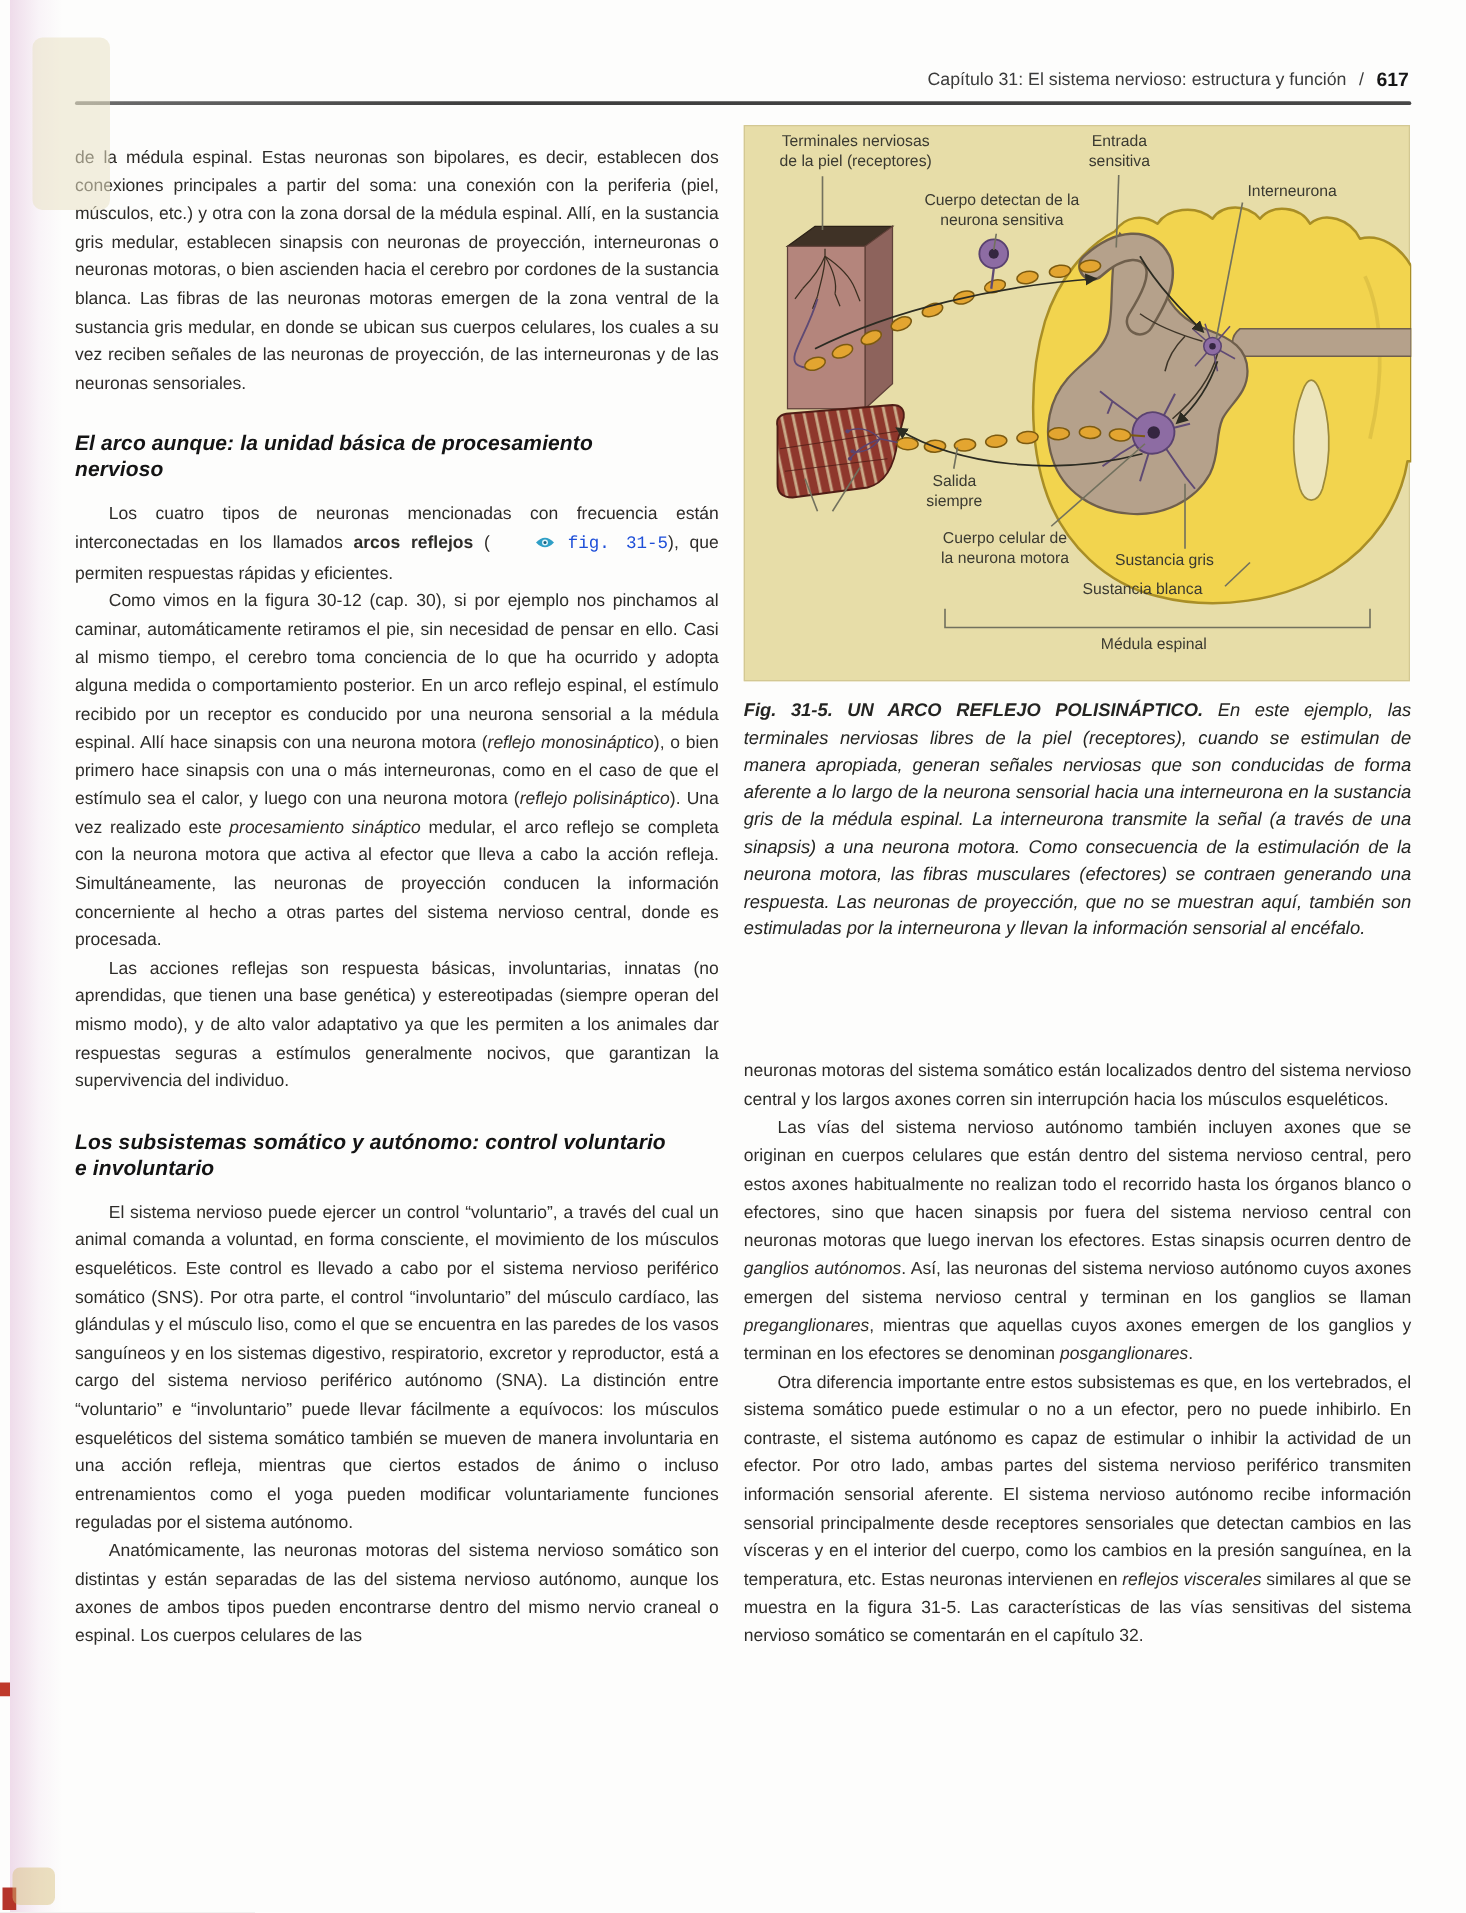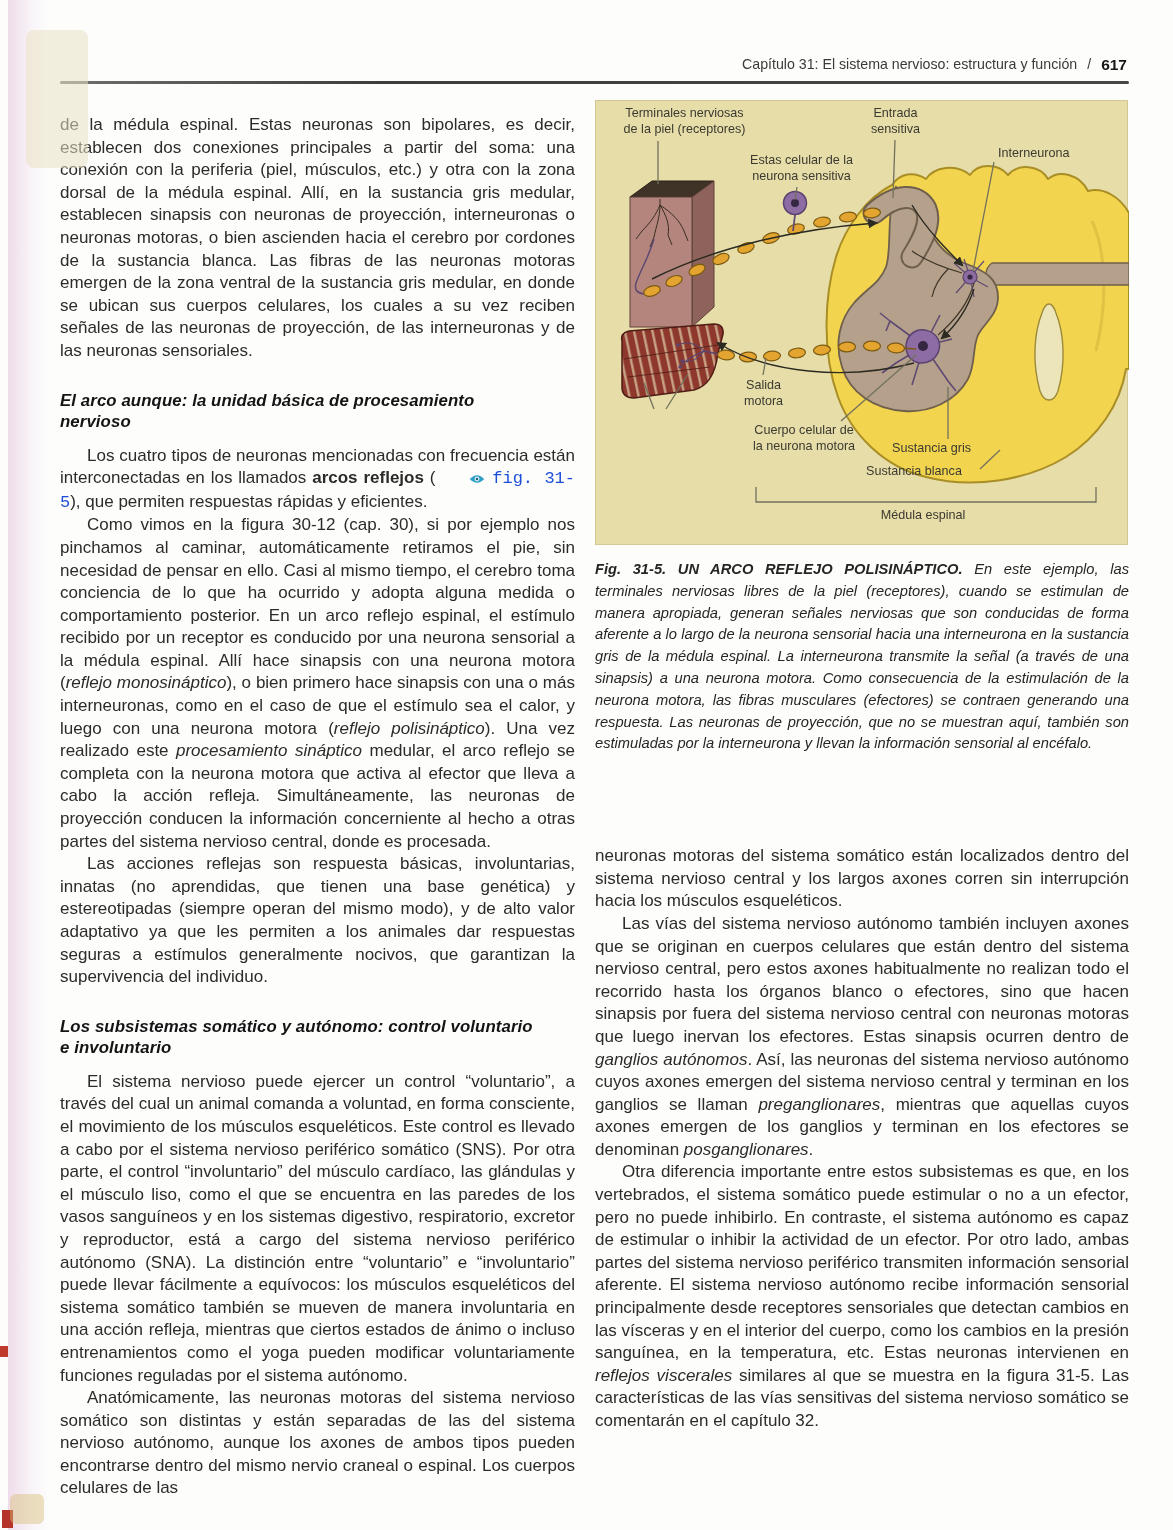--- a/index.html
+++ b/index.html
@@ -21,21 +21,21 @@
     font-size:14.2px;color:#3a3a3a;padding-right:2px;}
   .running-head .sep{color:#3a3a3a;}
   .running-head .pagenum{font-weight:700;font-size:15.5px;color:#161616;}
   .head-rule{height:3px;margin-top:7px;background:linear-gradient(to right,#6f6f6f,#3d3d3d 30%,#474747);border-radius:2px;}
 
   
   .columns{display:flex;gap:20px;margin-top:30px;}
   .col-left{width:515px;flex:0 0 515px;}
   .col-right{width:534px;flex:0 0 534px;}
 
-  .para{font-size:17px;line-height:22.6px;text-align:justify;margin:0;color:#2d2b28;}
+  .para{font-size:14px;line-height:22.6px;text-align:justify;margin:0;color:#2d2b28;}
   .para.indent{text-indent:27px;}
   .rs-bold{font-weight:700;}
   .rs-italic{font-style:italic;}
   .rs-figref{color:#1d4ed8;font-family:Liberation Mono, monospace;}
   .inline-icon{display:inline-block;vertical-align:-1px;margin:0 1px;}
 
   h2.subhead{
     font-size:16.8px;line-height:21px;font-weight:700;font-style:italic;color:#141414;
     margin:27px 0 13px 0;max-width:478px;letter-spacing:.1px;
   }
@@ -219,24 +219,24 @@
               <path d="M384,368 L404,349"></path>
               <path d="M160,386 L160,401 L500,401 L500,386"></path>
             </g>
           </svg>
 
           <div class="fig-label center" style="left:6px;top:5px;width:165px;">Terminales nerviosas
 de la piel (receptores)</div>
           <div class="fig-label center" style="left:252px;top:5px;width:95px;">Entrada
 sensitiva</div>
           <div class="fig-label" style="left:402px;top:45px;">Interneurona</div>
-          <div class="fig-label center" style="left:128px;top:52px;width:155px;">Estas celular de la
+          <div class="fig-label center" style="left:128px;top:52px;width:155px;">Cuerpo detectan de la
 neurona sensitiva</div>
           <div class="fig-label center" style="left:135px;top:277px;width:65px;">Salida
-motora</div>
+siempre</div>
           <div class="fig-label center" style="left:138px;top:322px;width:140px;">Cuerpo celular de
 la neurona motora</div>
           <div class="fig-label" style="left:296px;top:340px;">Sustancia gris</div>
           <div class="fig-label" style="left:270px;top:363px;">Sustancia blanca</div>
           <div class="fig-label center" style="left:262px;top:407px;width:130px;">Médula espinal</div>
         </div>
 
         <figcaption><span class="rs-bold">Fig. 31-5. UN ARCO REFLEJO POLISINÁPTICO. </span><span>En este ejemplo, las terminales nerviosas libres de la piel (receptores), cuando se estimulan de manera apropiada, generan señales nerviosas que son conducidas de forma aferente a lo largo de la neurona sensorial hacia una interneurona en la sustancia gris de la médula espinal. La interneurona transmite la señal (a través de una sinapsis) a una neurona motora. Como consecuencia de la estimulación de la neurona motora, las fibras musculares (efectores) se contraen generando una respuesta. Las neuronas de proyección, que no se muestran aquí, también son estimuladas por la interneurona y llevan la información sensorial al encéfalo.</span></figcaption>
       </figure>
 

